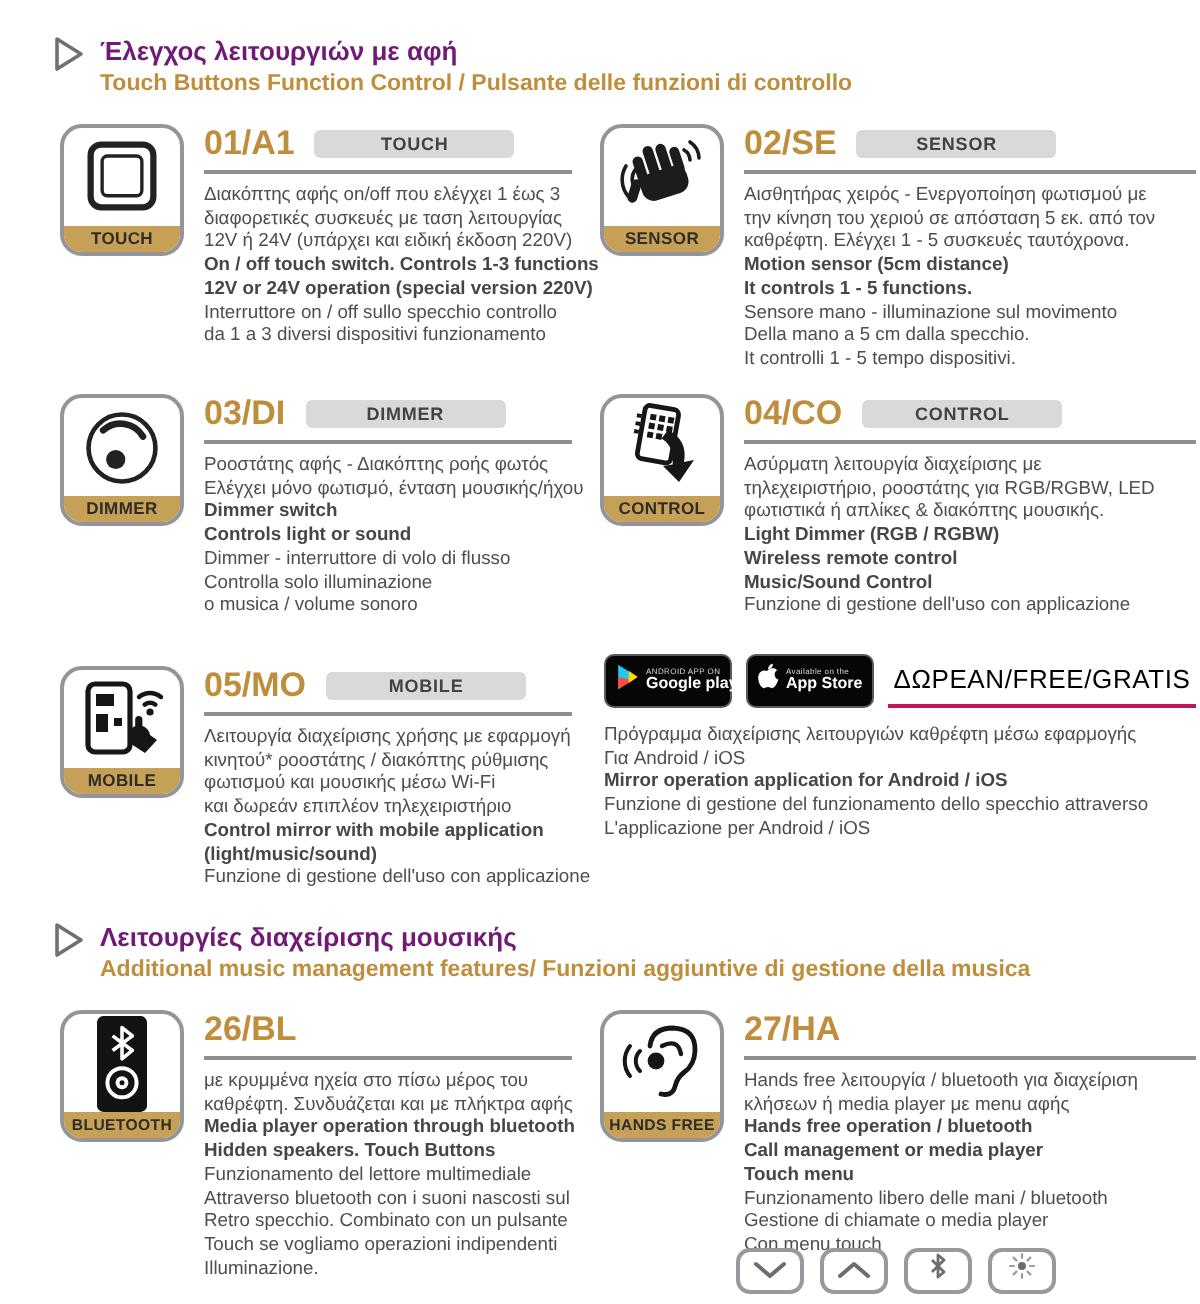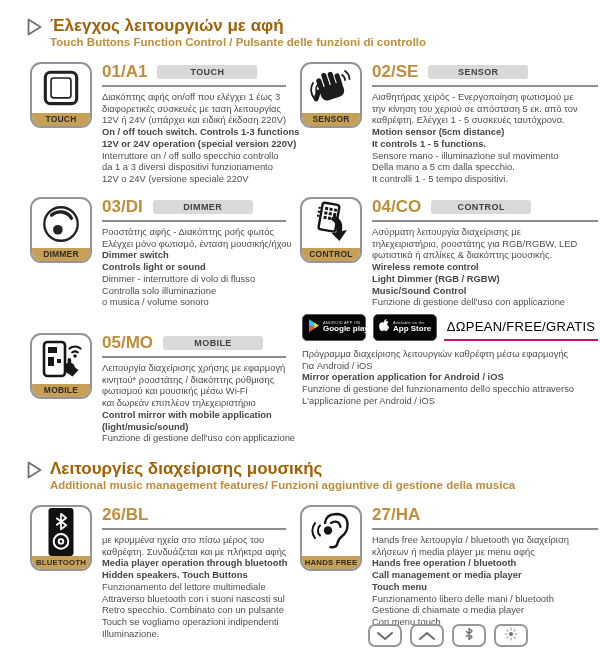--- a/index.html
+++ b/index.html
@@ -1,35 +1,35 @@
 <!DOCTYPE html>
 <html><head>
 <meta charset="utf-8">
 <style>
   html,body{margin:0;padding:0}
   body{width:600px;height:652px;position:relative;background:#fff;overflow:hidden;
        font-family:"Liberation Sans",sans-serif;color:#4d4e50}
   .sec{position:absolute;left:26px;display:flex;gap:7px}
   .tri{flex:none;margin-top:1px}
-  .sec .t1{font-size:17px;font-weight:bold;color:#a16207;line-height:19px}
+  .sec .t1{font-size:13px;font-weight:bold;color:#701a75;line-height:19px}
   .sec .t2{font-size:11.5px;font-weight:bold;color:#bf8e3d;line-height:15px}
   .item{position:absolute;display:flex;align-items:flex-start}
   .badge{width:62px;height:66px;border:2px solid #93959a;border-radius:11px;background:#fff;
          position:relative;overflow:hidden;flex:none;box-sizing:border-box}
   .badge .art{position:absolute;top:0;left:0;right:0;bottom:13px;display:flex;align-items:center;justify-content:center}
   .badge .lbl{position:absolute;left:0;right:0;bottom:0;height:13px;background:#c7a057;color:#2f2c26;
               font-size:8.5px;font-weight:bold;text-align:center;line-height:13px;letter-spacing:.2px;white-space:nowrap}
   .body{margin-left:10px;flex:1;min-width:0}
   .head{display:flex;align-items:center;gap:10px;padding-bottom:3px;border-bottom:2px solid #8f8f92;margin-bottom:4px}
   .code{font-size:17px;font-weight:bold;color:#bf8e3d;white-space:nowrap}
   .pill{background:#d9d9d9;border-radius:3px;font-size:9px;font-weight:bold;color:#424245;text-align:center;
         width:100px;padding:2px 0;letter-spacing:.4px}
   .ln{font-size:9.4px;line-height:11.7px;white-space:nowrap}
   .ln.b{font-weight:bold;color:#454648}
-  .app{position:absolute;left:302px;top:314px;width:296px}
+  .app{position:absolute;left:302px;top:327px;width:296px}
   .app-head{display:flex;align-items:stretch;gap:7px;height:27px;margin-bottom:7px}
   .store{width:64px;background:#060606;border:1px solid #5a5a5a;border-radius:5px;color:#fff;
          display:flex;align-items:center;gap:3px;padding:0 4px;box-sizing:border-box;flex:none}
   .store .txt{display:flex;flex-direction:column;line-height:1.1}
   .store .sm{font-size:4px;letter-spacing:.2px;color:#d8d8d8}
   .store .bg{font-size:8px;font-weight:bold;white-space:nowrap}
   .free{flex:1;display:flex;align-items:center;justify-content:center;border-bottom:2px solid #be185d;
         font-size:13px;color:#000000;letter-spacing:.3px;white-space:nowrap}
   .tb-row{position:absolute;left:368px;top:624px;display:flex;gap:8px}
   .tb{width:34px;height:23px;border:2px solid #97999c;border-radius:7px;background:#fff;
@@ -65,21 +65,20 @@
       <span class="code">01/A1</span>
       <span class="pill">TOUCH</span>
     </div>
     <div class="ln">Διακόπτης αφής on/off που ελέγχει 1 έως 3</div>
     <div class="ln">διαφορετικές συσκευές με ταση λειτουργίας</div>
     <div class="ln">12V ή 24V (υπάρχει και ειδική έκδοση 220V)</div>
     <div class="ln b">On / off touch switch. Controls 1-3 functions</div>
     <div class="ln b">12V or 24V operation (special version 220V)</div>
     <div class="ln">Interruttore on / off sullo specchio controllo</div>
     <div class="ln">da 1 a 3 diversi dispositivi funzionamento</div>
-    <div class="ln">12V o 24V (versione speciale 220V</div>
   </div>
 </div>
 
 <div class="item" style="left:300px;top:62px;width:298px">
   <div class="badge">
     <div class="art">
       <svg width="48" height="48" viewBox="0 0 48 48">
         <g fill="#1c1c1c" transform="rotate(-18 24 26)">
           <rect x="13" y="10" width="5.2" height="16" rx="2.6"></rect>
             <rect x="19.4" y="6.5" width="5.2" height="19" rx="2.6"></rect>
@@ -167,22 +166,22 @@
     <div class="lbl">CONTROL</div>
   </div>
   <div class="body">
     <div class="head">
       <span class="code">04/CO</span>
       <span class="pill">CONTROL</span>
     </div>
     <div class="ln">Ασύρματη λειτουργία διαχείρισης με</div>
     <div class="ln">τηλεχειριστήριο, ροοστάτης για RGB/RGBW, LED</div>
     <div class="ln">φωτιστικά ή απλίκες &amp; διακόπτης μουσικής.</div>
+    <div class="ln b">Light Dimmer (RGB / RGBW)</div>
     <div class="ln b">Wireless remote control</div>
-    <div class="ln b">Light Dimmer (RGB / RGBW)</div>
     <div class="ln b">Music/Sound Control</div>
     <div class="ln">Funzione di gestione dell'uso con applicazione</div>
   </div>
 </div>
 
 <div class="item" style="left:30px;top:333px;width:256px">
   <div class="badge">
     <div class="art">
       <svg width="48" height="48" viewBox="0 0 48 48">
         <rect x="7" y="6" width="21" height="34" rx="3.5" fill="#fff" stroke="#161616" stroke-width="2.6"></rect>

